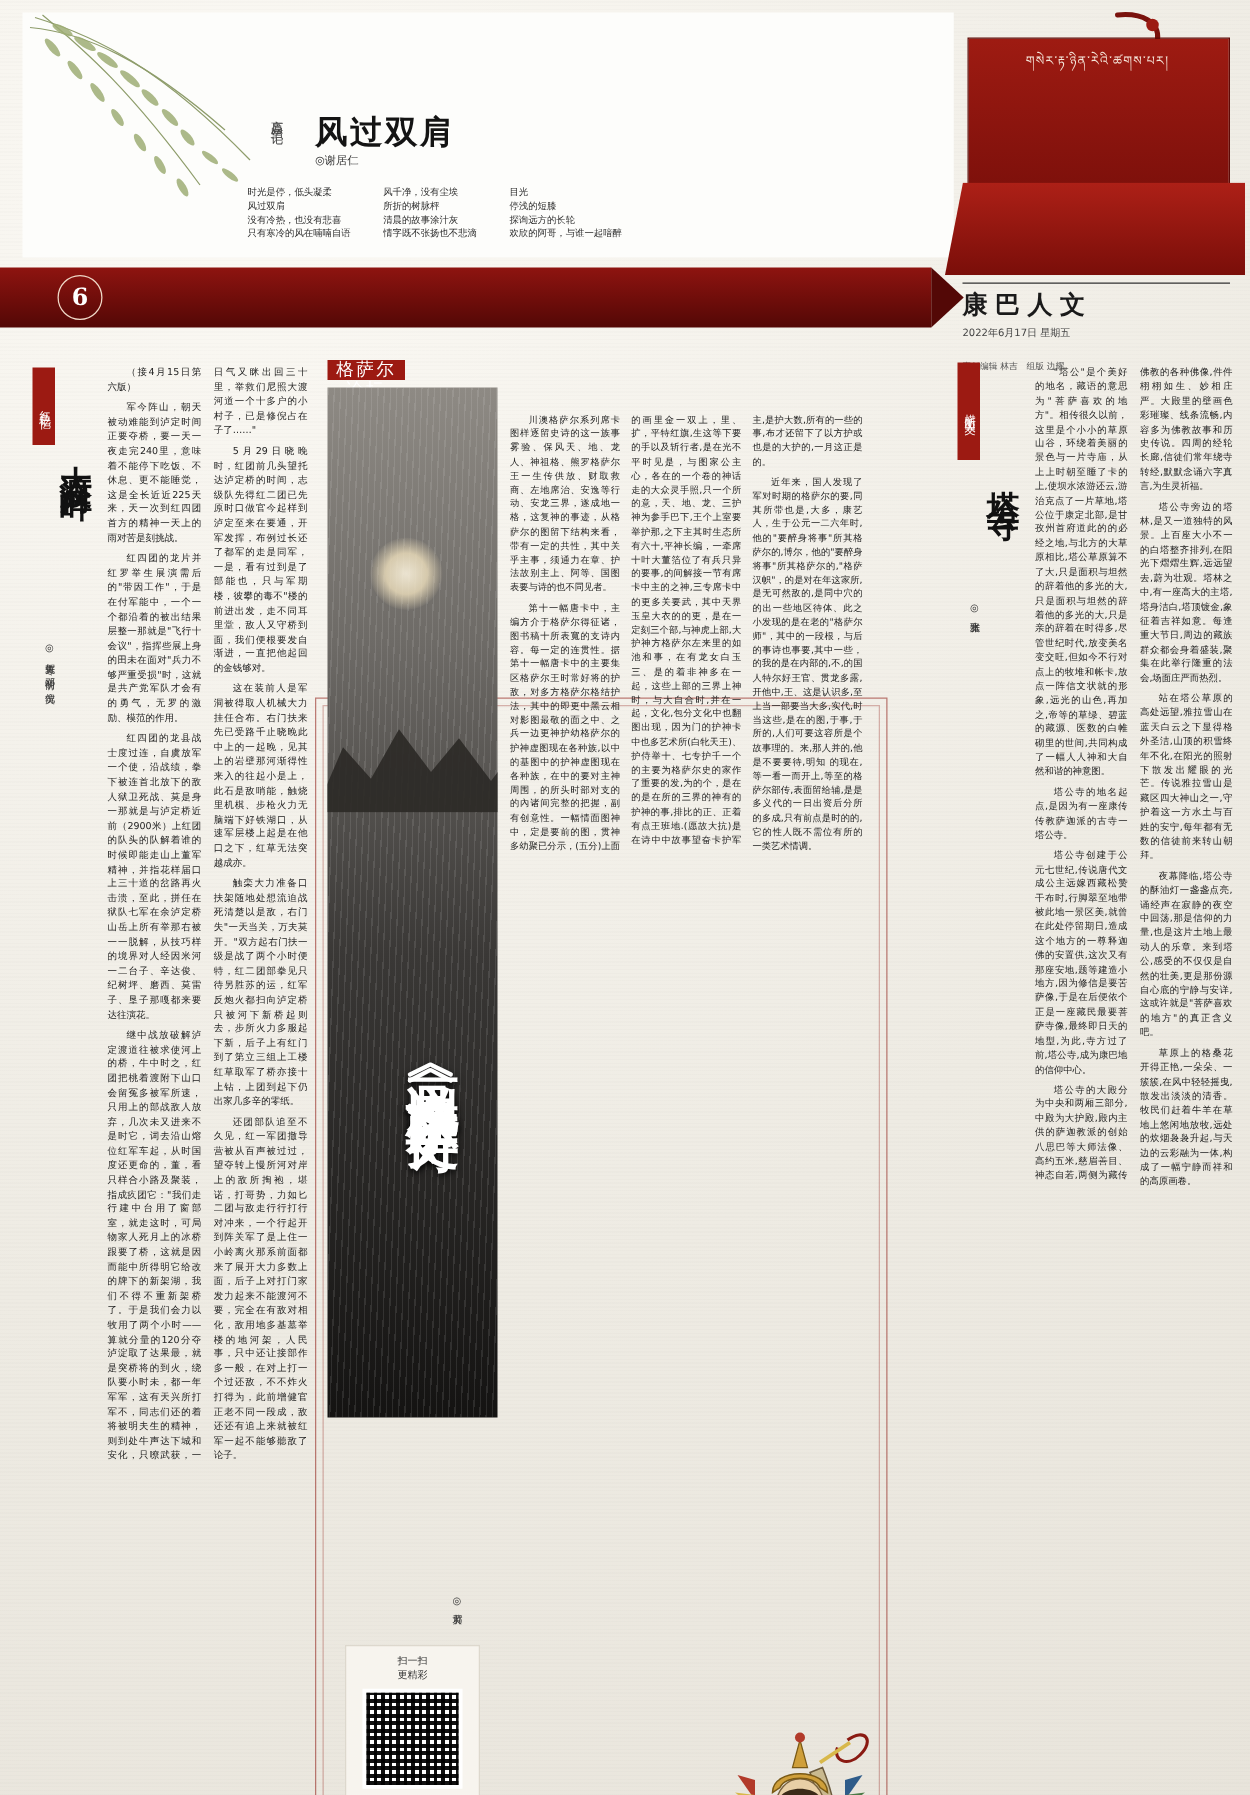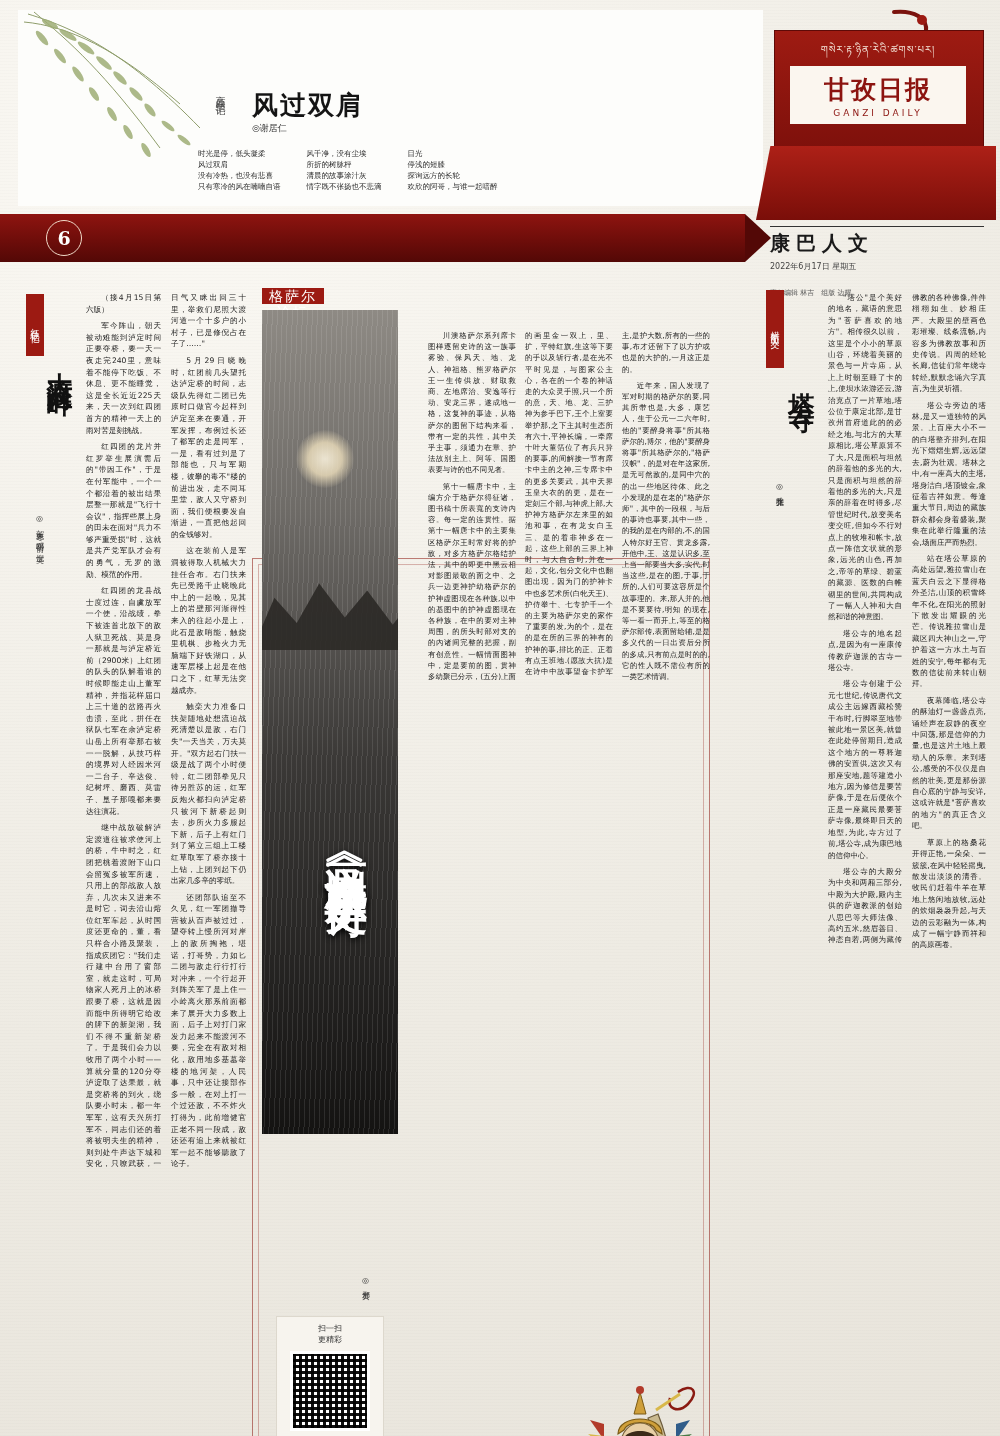--- a/index.html
+++ b/index.html
@@ -131,21 +131,21 @@
   .qr{width:74px;height:74px;margin:6px auto 4px;
     background:
       repeating-linear-gradient(90deg,#111 0 3px,#fff 3px 6px),
       repeating-linear-gradient(0deg,#111 0 3px,#fff 3px 6px);
     background-blend-mode:multiply;border:3px solid #fff;}
   .qr-cap{font-size:7px;color:#444;line-height:10px;}
 
   
   .col-art{position:absolute;left:408px;top:58px;width:282px;height:1010px;
     font-size:7.4px;line-height:11.2px;color:#222;text-align:justify;
-    column-count:3;column-gap:9px;margin-left:20px;}
+    column-count:3;column-gap:9px;}
   .col-art p{margin:0 0 5px 0;text-indent:2em;}
 
   
   .warrior{position:absolute;left:560px;top:1076px;width:160px;height:230px;}
 
   
   .col-right{position:absolute;left:758px;top:14px;width:228px;height:1150px;}
   .hdm{position:absolute;left:8px;top:4px;width:16px;height:72px;background:#9c1a12;color:#fff;
     font-size:9px;writing-mode:vertical-rl;text-align:center;letter-spacing:2px;padding:3px 1px;line-height:16px;}
   .r-title{position:absolute;left:30px;top:86px;width:32px;writing-mode:vertical-rl;
@@ -224,24 +224,20 @@
       <div class="banner-num">6</div>
     </div>
 
     <div class="nameplate">
       <svg class="np-seal" viewBox="0 0 52 58">
         <path d="M10 4 C30 2 44 10 42 24 C40 38 24 40 18 50 C14 56 26 56 34 52" stroke="#7a120d" stroke-width="4" fill="none" stroke-linecap="round"></path>
         <circle cx="38" cy="12" r="5" fill="#9c1a12"></circle>
       </svg>
       <div class="np-red"></div>
       <div class="np-tibetan">གསེར་རྟ་ཉིན་རེའི་ཚགས་པར།</div>
-      <div class="np-white">
-        <div class="np-cn">甘孜日报</div>
-        <div class="np-en">GANZI DAILY</div>
-      </div>
       <div class="kangba-bg"></div>
       <div class="np-hr"></div>
       <div class="np-sub">
         <div class="t1">康巴人文</div>
         <div class="t2">2022年6月17日 星期五</div>
         <div class="t3">责任编辑 林吉　组版 边耀</div>
       </div>
     </div>
   </div>
 

